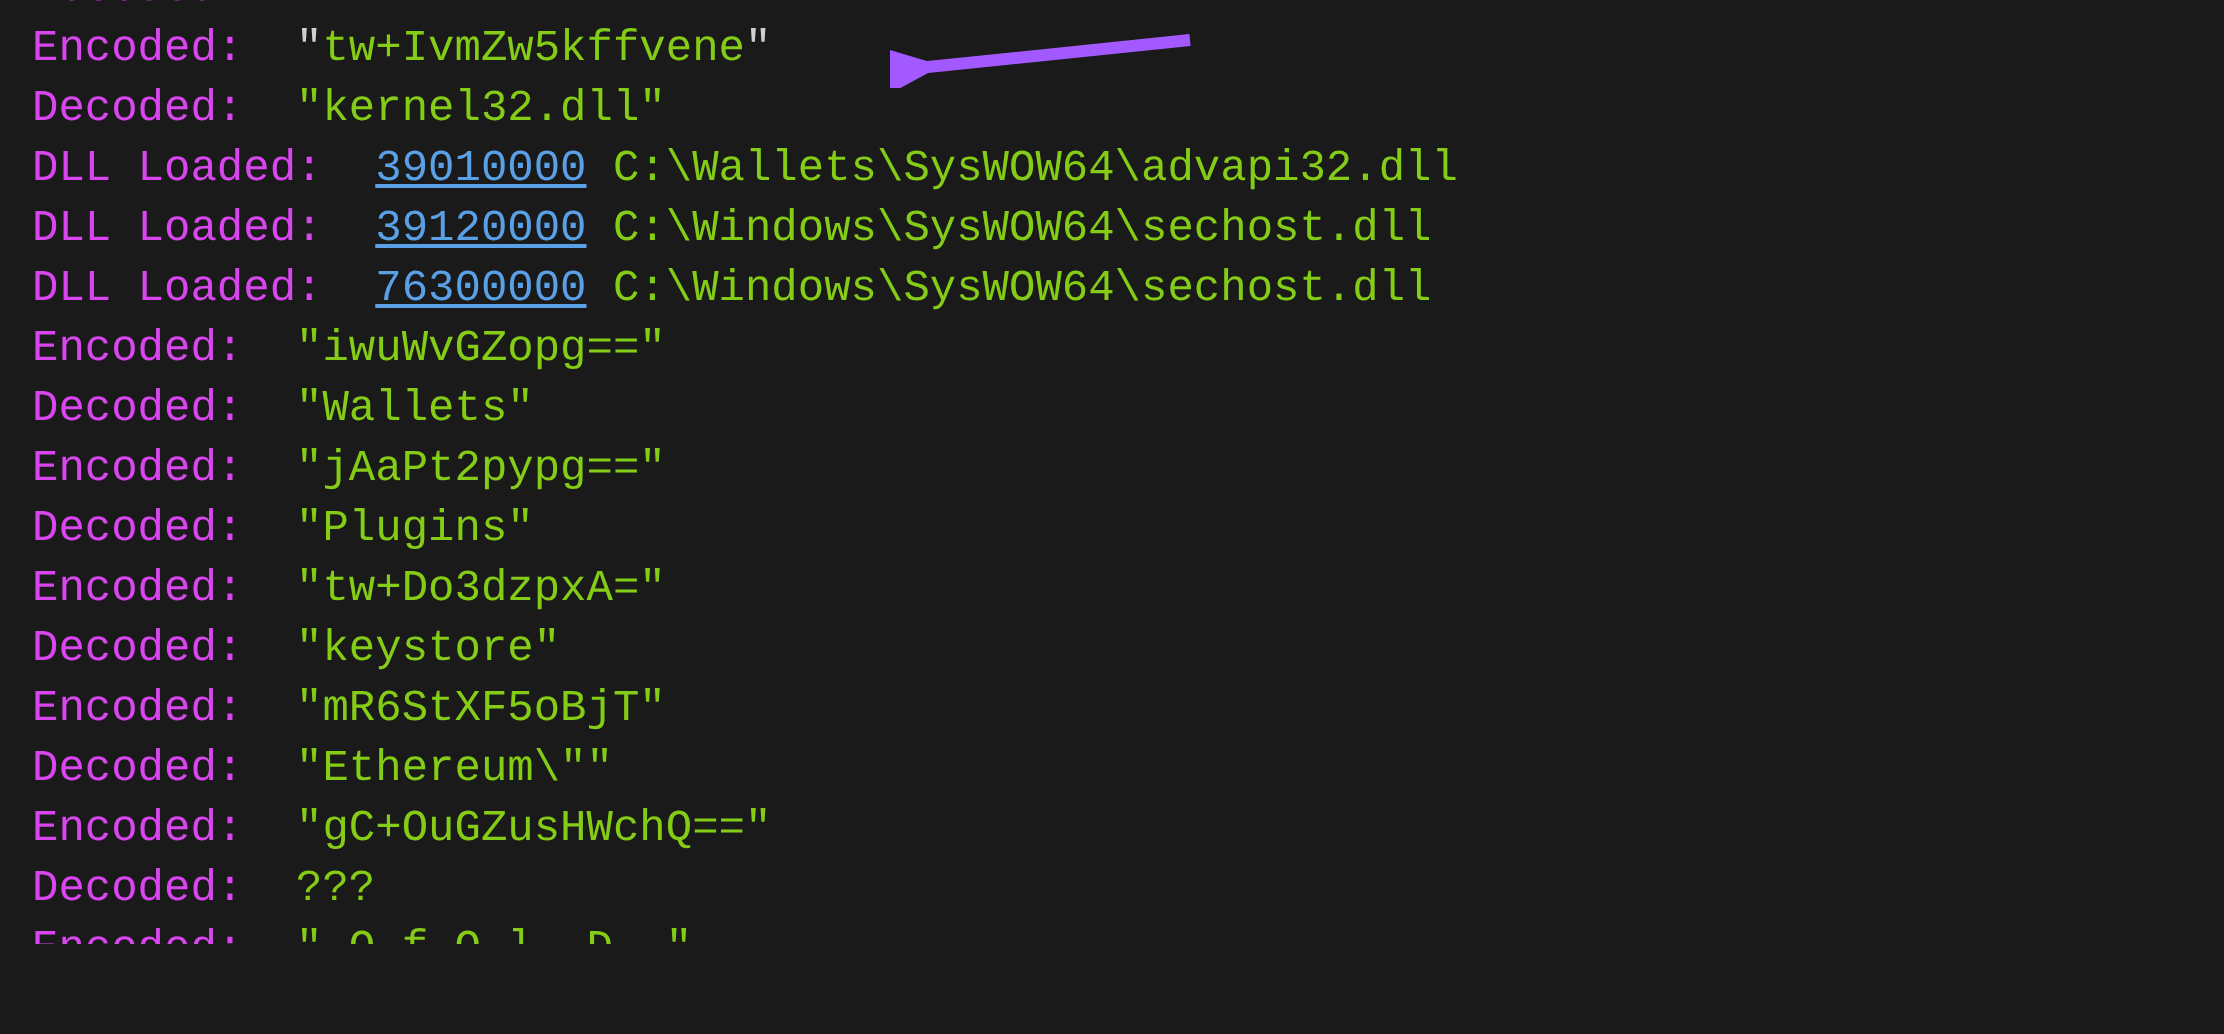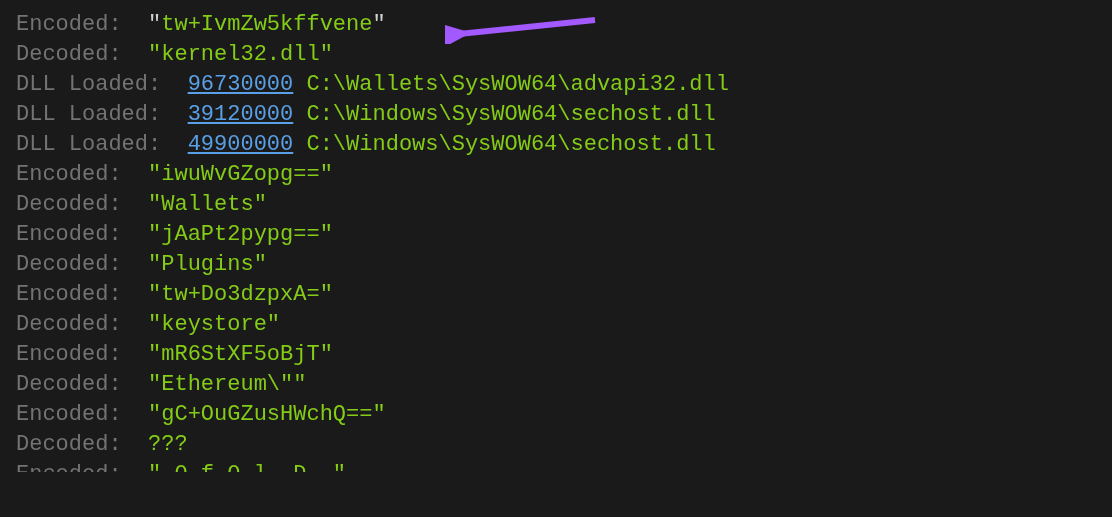--- a/index.html
+++ b/index.html
@@ -12,21 +12,21 @@
       height: 517px;
       overflow: hidden;
       padding: 0;
       position: relative;
     }
     .line {
       white-space: pre;
       line-height: 30px;
       padding-left: 16px;
     }
-    .label { color: #737373; }
+    .label { color: #d946ef; }
     .text { color: #84cc16; }
     .addr-link {
       color: #5aa0e6;
       text-decoration: underline;
       cursor: pointer;
     }
     .highlight { color: #84cc16; }
     .quote { color: #d0d0d0; }
     .arrow {
       position: absolute;
@@ -50,25 +50,25 @@
 <body>
 
 <div class="partial-top">
   <div class="line"><span class="label">Decoded:</span>  <span class="text">???</span></div>
 </div>
 
 <div class="line"><span class="label">Encoded:</span>  <span class="quote">"</span><span class="text">tw+</span><span class="highlight">IvmZ</span><span class="text">w5kffvene</span><span class="quote">"</span></div>
 
 <div class="line"><span class="label">Decoded:</span>  <span class="text">"<span>kernel32.dll</span>"</span></div>
 
-<div class="line"><span class="label">DLL Loaded:</span>  <span class="addr-link">96730000</span> <span class="text">C:\Wallets\SysWOW64\advapi32.dll</span></div>
+<div class="line"><span class="label">DLL Loaded:</span>  <span class="addr-link">39010000</span> <span class="text">C:\Wallets\SysWOW64\advapi32.dll</span></div>
 
 <div class="line"><span class="label">DLL Loaded:</span>  <span class="addr-link">39120000</span> <span class="text">C:\Windows\SysWOW64\sechost.dll</span></div>
 
-<div class="line"><span class="label">DLL Loaded:</span>  <span class="addr-link">49900000</span> <span class="text">C:\Windows\SysWOW64\sechost.dll</span></div>
+<div class="line"><span class="label">DLL Loaded:</span>  <span class="addr-link">76300000</span> <span class="text">C:\Windows\SysWOW64\sechost.dll</span></div>
 
 <div class="line"><span class="label">Encoded:</span>  <span class="text">"iwuWvGZopg=="</span></div>
 
 <div class="line"><span class="label">Decoded:</span>  <span class="text">"Wallets"</span></div>
 
 <div class="line"><span class="label">Encoded:</span>  <span class="text">"jAaPt2pypg=="</span></div>
 
 <div class="line"><span class="label">Decoded:</span>  <span class="text">"Plugins"</span></div>
 
 <div class="line"><span class="label">Encoded:</span>  <span class="text">"tw+Do3dzpxA="</span></div>

